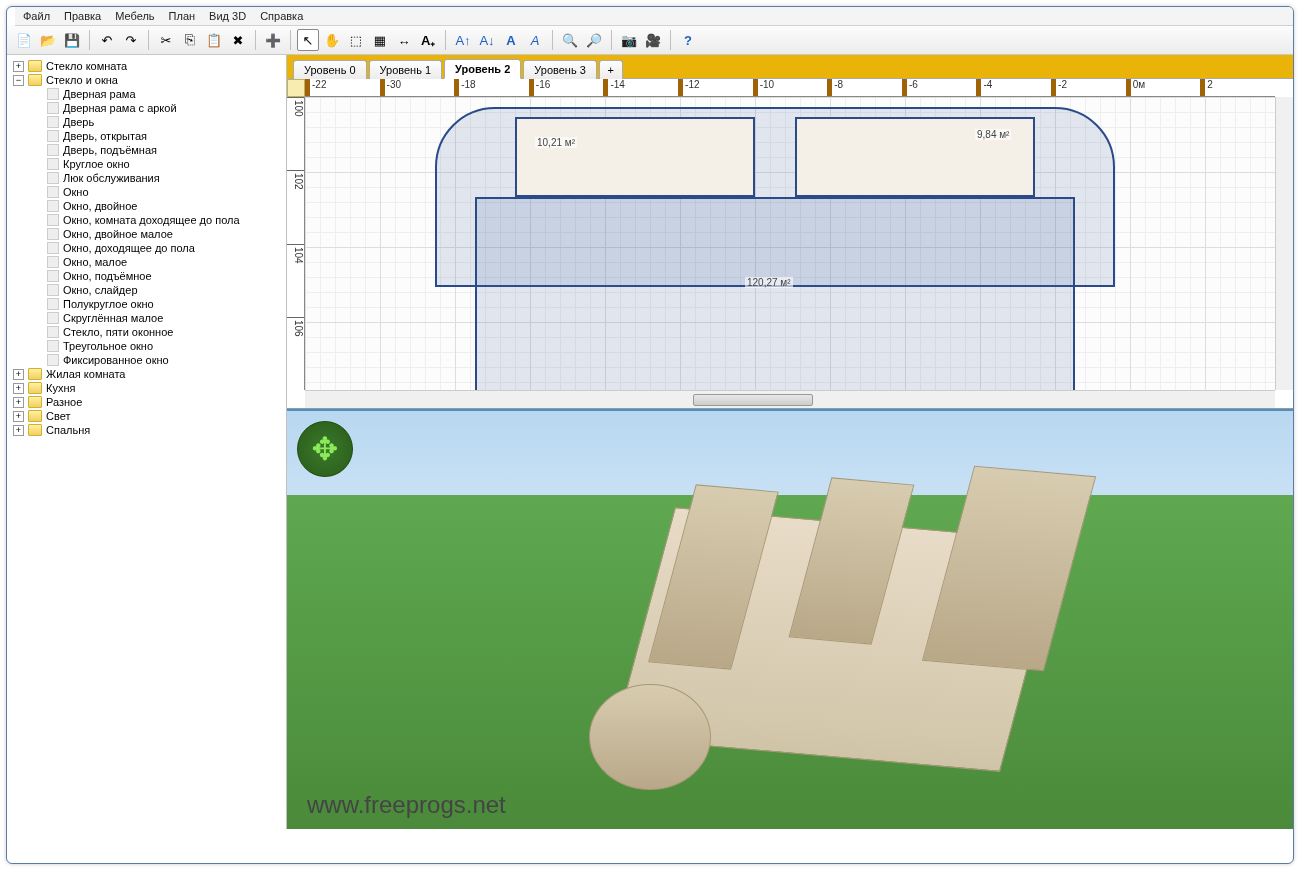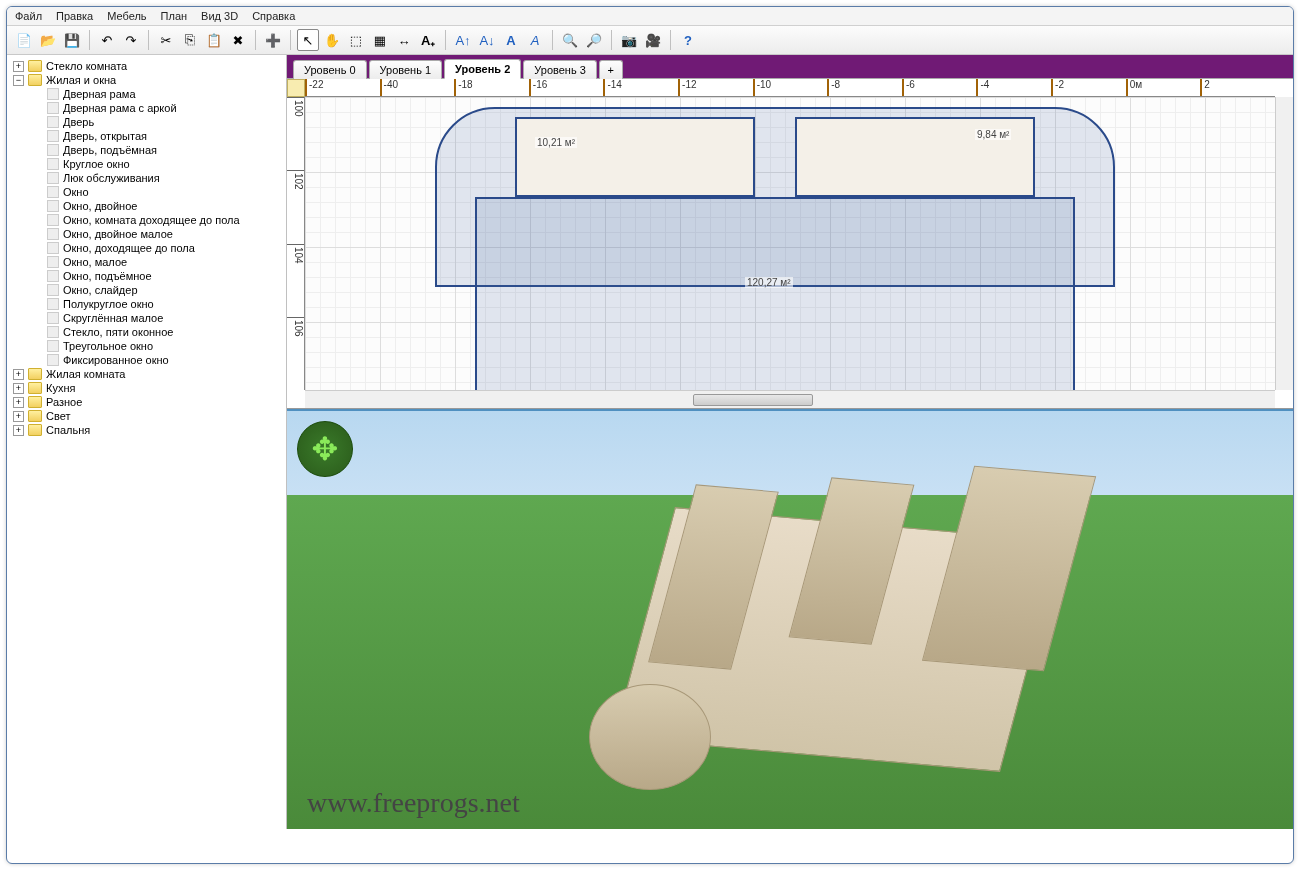--- a/index.html
+++ b/index.html
@@ -4,60 +4,60 @@
 <style>
 * { box-sizing: border-box; margin: 0; padding: 0; font-family: "Segoe UI", Tahoma, sans-serif; font-size: 11px; }
 body { background: #fff; padding: 6px; }
 .window { border: 1px solid #5a7ca8; border-radius: 6px; overflow: hidden; background: #fff; width: 1288px; height: 858px; box-shadow: 0 0 4px rgba(0,0,0,0.2);}
 .titlebar { background: linear-gradient(#fdfefe,#e4ecf7,#cfe0f4); height: 28px; display:flex; align-items:center; padding:0 6px; border-bottom:1px solid #9db8d8;}
 .titlebar .icon { width:16px; height:16px; margin-right:6px; }
 .titlebar .title { flex:1; color:#1a1a1a; font-size:12px;}
 .win-controls { display:flex; gap:2px; }
 .win-btn { width:28px; height:18px; border:1px solid #7f9db9; border-radius:3px; background:linear-gradient(#f4f8fd,#d5e4f4); display:flex; align-items:center; justify-content:center; cursor:pointer;}
 .win-btn.close { background:linear-gradient(#f6a3a3,#e06666,#c43232); border-color:#a42222; color:#fff; font-weight:bold;}
-.menubar { background:#f4f4f4; border-bottom:1px solid #d0d0d0; padding:3px 8px; display:flex; gap:14px;}
+.menubar { background:#f4f4f4; border-bottom:1px solid #d0d0d0; padding:3px 8px; display:flex; gap:14px;margin-left:8px;}
 .menubar span { color:#222; cursor:pointer;}
 .toolbar { background:linear-gradient(#fcfcfc,#ececec); border-bottom:1px solid #c8c8c8; padding:3px 6px; display:flex; align-items:center; gap:2px;}
 .tb-btn { width:22px; height:22px; border:1px solid transparent; border-radius:2px; display:flex; align-items:center; justify-content:center; cursor:pointer; font-size:13px;}
 .tb-sep { width:1px; height:20px; background:#c0c0c0; margin:0 4px;}
 .app-body { display:flex; height: calc(100% - 28px - 23px - 31px);}
 .sidebar { width:280px; border-right:1px solid #c0c0c0; overflow-y:auto; padding:4px 2px; background:#fff;}
 .tree-item { display:flex; align-items:center; padding:1px 2px; white-space:nowrap; cursor:pointer;}
 .tree-item .exp { width:11px; height:11px; border:1px solid #999; margin-right:4px; display:flex; align-items:center; justify-content:center; font-size:9px; line-height:1; background:#fff;}
 .tree-item .folder { width:14px; height:12px; background:linear-gradient(#fff0a0,#f2d060); border:1px solid #d0b030; border-radius:1px; margin-right:4px;}
 .tree-item .leaf-icon { width:12px; height:12px; background:#eee; border:1px solid #ccc; margin-right:4px;}
 .tree-item.l1 { padding-left:4px; font-weight:normal;}
 .tree-item.l2 { padding-left:38px;}
 .main { flex:1; display:flex; flex-direction:column;}
-.tabs-row { display:flex; align-items:flex-end; background:#701a75; border-bottom:1px solid #aaa; padding:3px 6px 0 6px; gap:0px;}
+.tabs-row { display:flex; align-items:flex-end; background:#eab308; border-bottom:1px solid #aaa; padding:3px 6px 0 6px; gap:0px;}
 .tab { padding:3px 10px; border:1px solid #aaa; border-bottom:none; background:linear-gradient(#fdfdfd,#ececec); border-radius:3px 3px 0 0; margin-right:2px; cursor:pointer; position:relative; top:1px;}
 .tab.active { background:#fff; border-bottom:1px solid #fff; font-weight:bold;}
 .tab.add { width:24px; text-align:center; padding:3px 6px;}
 .plan-area { flex:0 0 330px; position:relative; border-bottom:1px solid #999; background:#fff; overflow:hidden;}
 .ruler-h { position:absolute; top:0; left:18px; right:18px; height:18px; background:#fff; border-bottom:1px solid #888; display:flex;}
-.ruler-h .tick { flex:1; border-left:2px solid #a16207; font-size:10px; padding-left:2px; color:#333; display:flex; align-items:flex-start;}
+.ruler-h .tick { flex:1; border-left:5px solid #a16207; font-size:10px; padding-left:2px; color:#333; display:flex; align-items:flex-start;}
 .ruler-v { position:absolute; top:18px; left:0; width:18px; bottom:18px; background:#fff; border-right:1px solid #888; display:flex; flex-direction:column;}
 .ruler-v .tick { flex:1; border-top:1px solid #666; font-size:10px; padding-top:2px; color:#333; writing-mode:vertical-rl; display:flex; align-items:flex-start;}
 .grid { position:absolute; top:18px; left:18px; right:18px; bottom:18px; background-color:#fcfcfc;
   background-image: linear-gradient(#ddd 1px, transparent 1px), linear-gradient(90deg, #ddd 1px, transparent 1px),
                     linear-gradient(#eee 1px, transparent 1px), linear-gradient(90deg, #eee 1px, transparent 1px);
   background-size: 75px 75px, 75px 75px, 15px 15px, 15px 15px;}
 .floorplan { position:absolute; top:10px; left:130px; width:680px; height:252px; }
 .fp-wall { position:absolute; background:rgba(70,100,160,0.15); border:2px solid #2a4a8a;}
 .scroll-h { position:absolute; bottom:0; left:18px; right:18px; height:18px; background:#f0f0f0; border-top:1px solid #ccc; display:flex; align-items:center;}
 .scroll-h .thumb { margin-left:40%; width:120px; height:12px; background:linear-gradient(#e8e8e8,#ccc); border:1px solid #999; border-radius:2px;}
 .scroll-v { position:absolute; top:18px; right:0; bottom:18px; width:18px; background:#f0f0f0; border-left:1px solid #ccc;}
 .view3d { flex:1; background:linear-gradient(#4a8a3a 0%, #5aa048 40%, #4a8a3a 100%); position:relative; border-top:2px solid #5090c0;}
 .sky { position:absolute; top:0; left:0; right:0; height:40%; background:linear-gradient(#b8d8f0,#d8e8f8);}
 .ground { position:absolute; bottom:0; left:0; right:0; height:80%; background:linear-gradient(0deg, #4a8a3a, #5fa850);}
 .nav-compass { position:absolute; top:10px; left:10px; width:56px; height:56px; background:radial-gradient(#3a7a2a,#2a5a1a); border-radius:50%; border:1px solid #1a4a0a; display:flex; align-items:center; justify-content:center;}
 .nav-compass::before { content:'✥'; color:#8aea5a; font-size:32px;}
 .house3d { position:absolute; top:10%; left:30%; width:55%; height:85%; }
 .h-wall { position:absolute; background:linear-gradient(#e8dcc8,#d0c4a8); border:1px solid #a89878;}
-.watermark { position:absolute; bottom:10px; left:20px; font-size:28px; color:#444; font-family:Liberation Serif, serif;}
+.watermark { position:absolute; bottom:10px; left:20px; font-size:24px; color:#444; font-family:Liberation Sans, sans-serif;}
 .room-label { position:absolute; font-size:10px; color:#444; background:rgba(255,255,255,0.6); padding:0 2px;}
 .corner { position:absolute; top:0; left:0; width:18px; height:18px; background:#f8ecb0; border:1px solid #c0b060;}
 </style>
 </head>
 <body>
 
 <div class="window">
 
   <div class="menubar">
     <span>Файл</span>
@@ -107,21 +107,21 @@
   <div class="app-body">
     <div class="sidebar">
       <div class="tree-item l1">
           <span class="exp">+</span>
           <span class="folder"></span>
           <span>Стекло комната</span>
         </div>
       <div class="tree-item l1">
           <span class="exp">−</span>
           <span class="folder"></span>
-          <span>Жилая и окна</span>
+          <span>Стекло и окна</span>
         </div>
       <div id="leaves">
           <div class="tree-item l2">
             <span class="leaf-icon"></span>
             <span>Дверная рама</span>
           </div>
           <div class="tree-item l2">
             <span class="leaf-icon"></span>
             <span>Дверная рама с аркой</span>
           </div>
@@ -231,21 +231,21 @@
         <div class="tab">Уровень 1</div>
         <div class="tab active">Уровень 2</div>
         <div class="tab">Уровень 3</div>
         <div class="tab add">+</div>
       </div>
 
       <div class="plan-area">
         <div class="corner"></div>
         <div class="ruler-h" id="rulerh">
             <div class="tick">-22</div>
-            <div class="tick">-40</div>
+            <div class="tick">-30</div>
             <div class="tick">-18</div>
             <div class="tick">-16</div>
             <div class="tick">-14</div>
             <div class="tick">-12</div>
             <div class="tick">-10</div>
             <div class="tick">-8</div>
             <div class="tick">-6</div>
             <div class="tick">-4</div>
             <div class="tick">-2</div>
             <div class="tick">0м</div>

